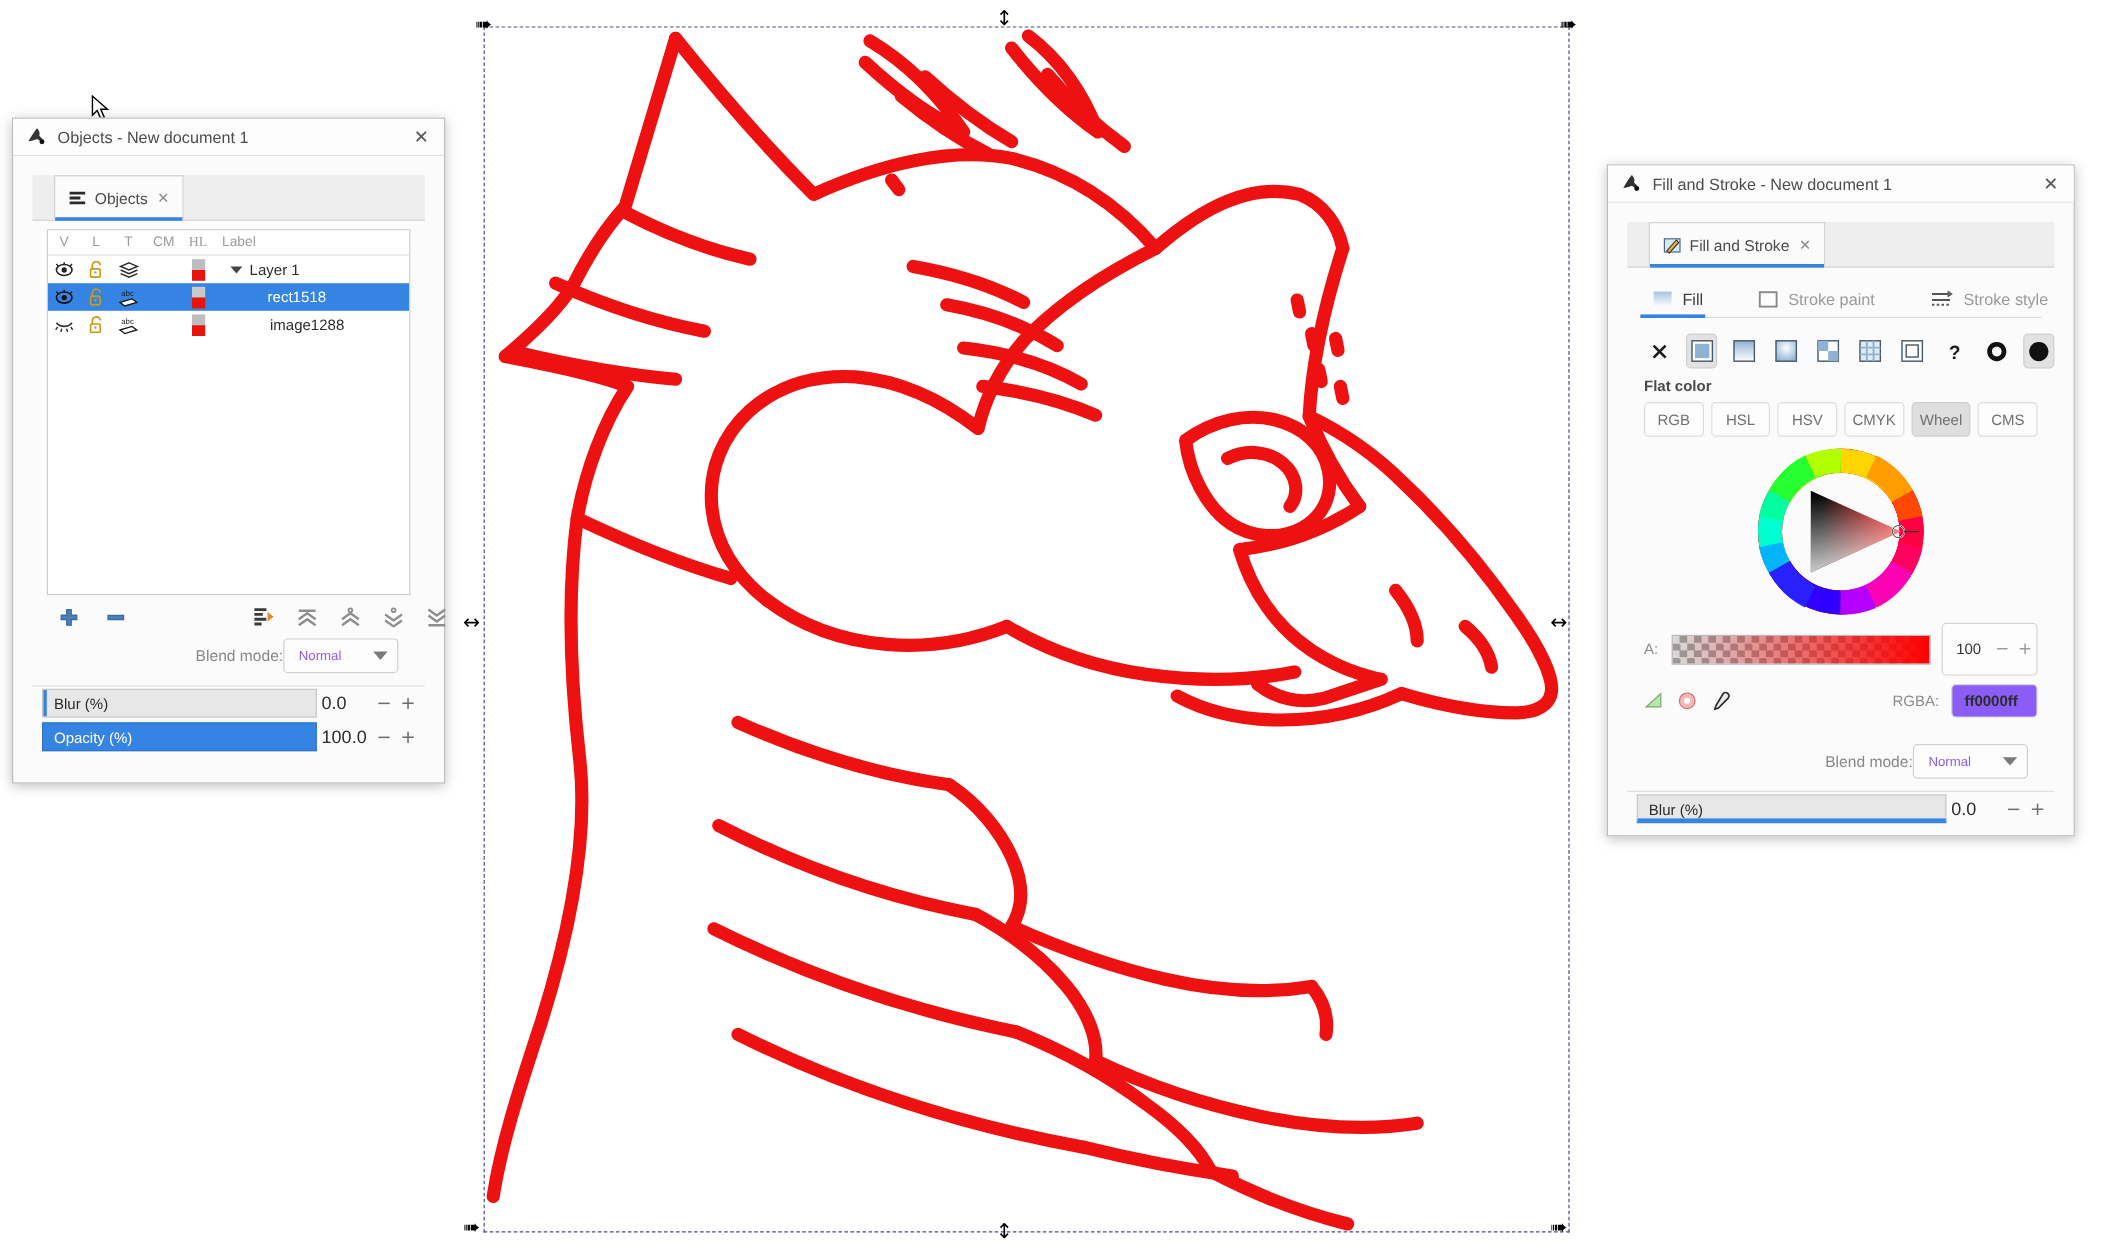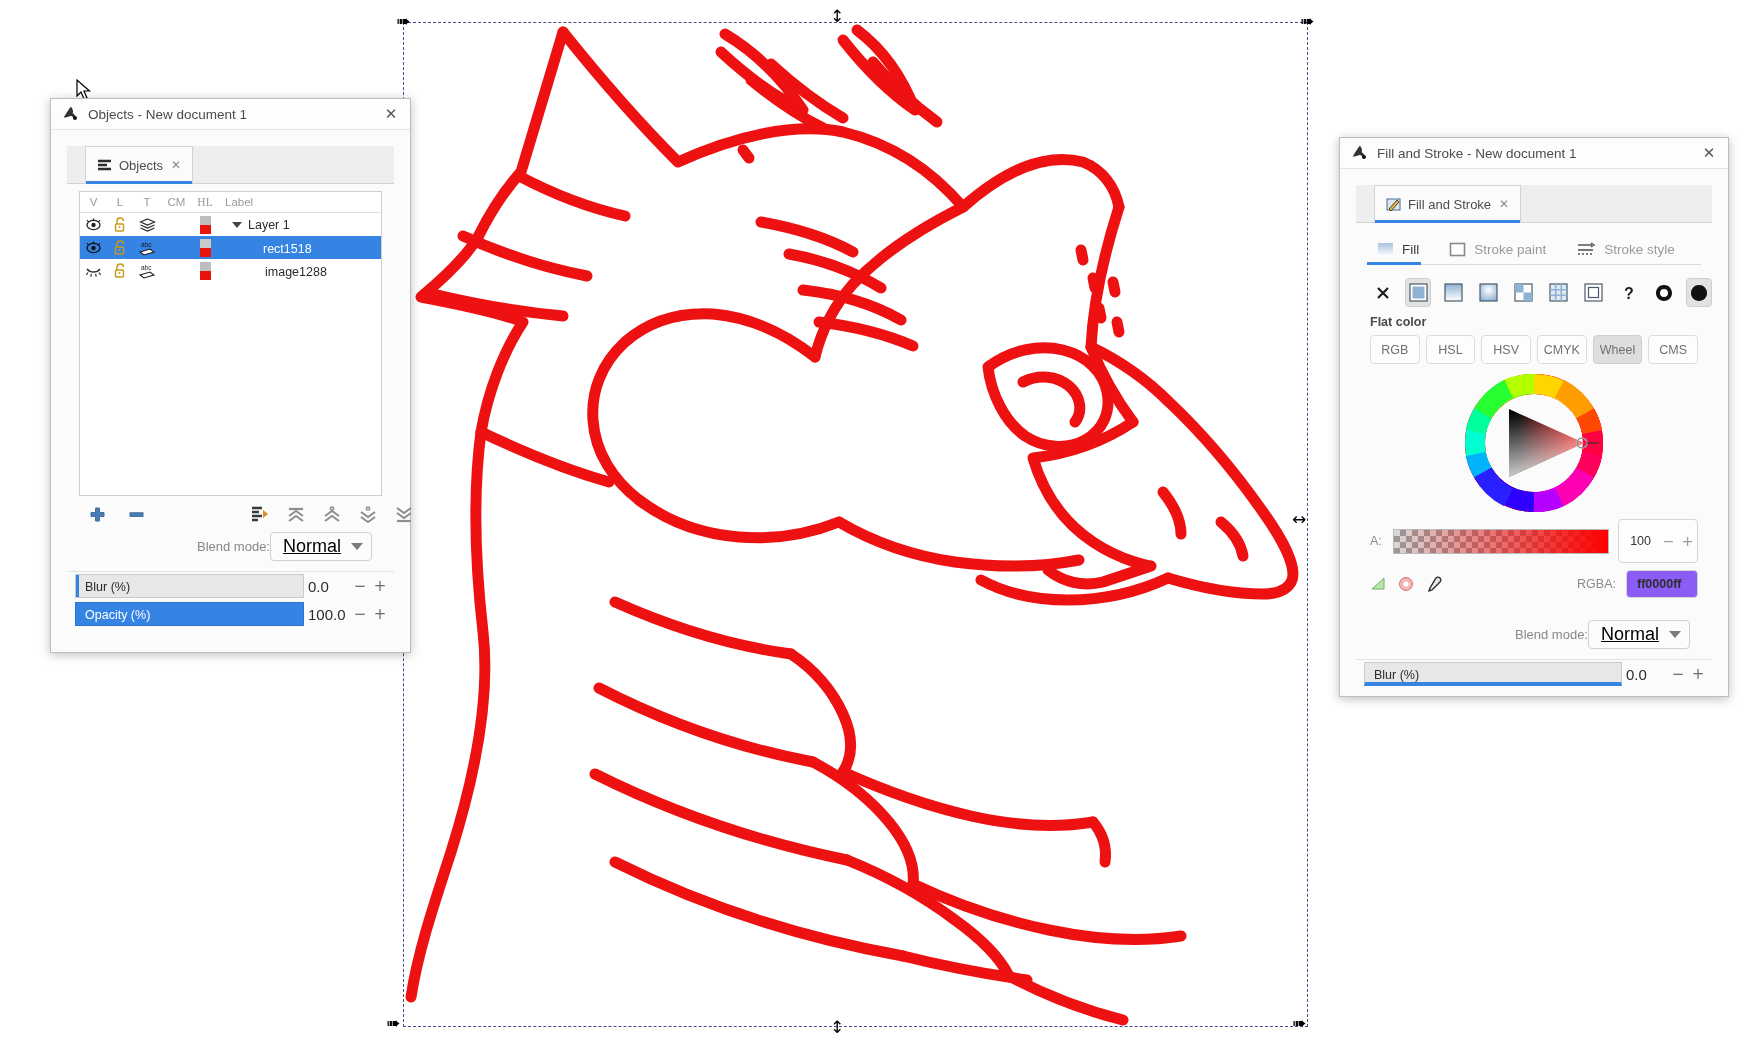--- a/index.html
+++ b/index.html
@@ -78,36 +78,36 @@
 
   
   .obj-toolbar { display:flex; align-items:center; height:36px; margin:0 12px; position:relative; }
   .tb-btn { width:27px; height:27px; display:flex; align-items:center; justify-content:center; cursor:pointer; }
   .blendrow { display:flex; align-items:center; justify-content:flex-end; padding:0 22px 10px 0; gap:0; }
   .blend-label { font-size:13px; color:#888; }
   .combo {
     border:1px solid #d0d0d0; border-radius:4px; background:#fcfcfc; height:29px;
     display:flex; align-items:center; padding:0 8px 0 12px; min-width:96px; justify-content:space-between; gap:10px; cursor:pointer;
   }
-  .combo span { font-size:18px; color:#000000;text-decoration:underline; }
+  .combo span { font-size:11px; color:#8b5cf6; }
   .combo .arrow { width:0;height:0;border-left:6px solid transparent;border-right:6px solid transparent;border-top:7px solid #7a7a7a; }
 
   
   .slider-sep { border-top:1px solid #e2e2e2; }
   .sl-row { display:flex; align-items:center; height:28px; padding:0 6px 0 8px; gap:4px; }
   .sl-track { position:relative; flex:1; height:24px; border:1px solid #c9c9c9; background:#e7e7e7; overflow:hidden; }
   .sl-track.full { background:#3584e4; border-color:#2f74cc; }
   .sl-track .sl-name { position:absolute; left:9px; top:0; line-height:24px; font-size:12.5px; color:#2b2b2b; }
   .sl-track.full .sl-name { color:#fff; }
   .sl-track .left-mark { position:absolute; left:0; top:0; bottom:0; width:3px; background:#3584e4; }
   .sl-val { font-size:15px; color:#2b2b2b; width:40px; text-align:left; }
   .sl-pm { width:16px; text-align:center; font-size:15px; color:#6d6d6d; cursor:pointer; font-family:"DejaVu Sans", sans-serif; }
 
   
-  .fs-subtabs { display:flex; align-items:flex-end; height:33px; border-bottom:1px solid #dcdcdc; margin:9px 11px 0 11px; gap:8px;}
+  .fs-subtabs { display:flex; align-items:flex-end; height:33px; border-bottom:1px solid #dcdcdc; margin:9px 11px 0 11px; gap:24px;}
   .fs-subtab { display:flex; align-items:center; gap:8px; padding:4px 12px 7px 10px; position:relative; cursor:pointer; }
   .fs-subtab .lbl { font-size:13.5px; color:#9a9a9a; white-space:nowrap; }
   .fs-subtab.active .lbl { color:#3d3d3d; }
   .fs-subtab.active::after { content:""; position:absolute; left:0; right:10px; bottom:-1px; height:3px; background:#3584e4; }
   .paint-row { display:flex; align-items:center; gap:9px; padding:13px 0 5px 14px; }
   .paint-btn { width:29px; height:29px; border:1px solid transparent; border-radius:4px;
                display:flex; align-items:center; justify-content:center; cursor:pointer; }
   .paint-btn.sel { background:#e2e2e2; border-color:#cfcfcf; }
   .flat-color-label { font-size:12.5px; color:#4a4a4a; font-weight:bold; padding:3px 0 6px 14px; }
   .mode-row { display:flex; gap:6px; padding:0 14px 6px 14px; }
@@ -215,21 +215,21 @@
     <div class="sel-handle" style="left:1290px;top:510px;">↔</div>
     <div class="sel-handle" style="left:384px;top:1014px;">➠</div>
     <div class="sel-handle" style="left:828px;top:1018px;">↕</div>
     <div class="sel-handle" style="left:1290px;top:1014px;">➠</div>
 
     <svg class="cursor-arrow" style="left:76px;top:79px;" viewBox="0 0 16 22">
       <path d="M1 1 L1 17 L5 13 L8 20 L11 19 L8 12 L13.5 12 Z" fill="#fff" stroke="#000" stroke-width="1.2"></path>
     </svg>
   </div>
 
-  <div class="dialog" style="left:10px; top:98px; width:361px; height:555px;margin-left:40px;">
+  <div class="dialog" style="left:10px; top:98px; width:361px; height:555px;">
     <div class="dlg-titlebar">
       <svg class="dlg-icon" viewBox="0 0 20 20">
         <path d="M3 14 C6 9 9 4 11 2 c2 2 3 5 2 7 l3 3 -2 2 -3-2 c-2 1 -6 2 -8 2z" fill="#333"></path>
         <circle cx="15.5" cy="14.5" r="2.3" fill="#111"></circle>
       </svg>
       <div class="dlg-title">Objects - New document 1</div>
       <div class="dlg-close">✕</div>
     </div>
 
     <div class="dlg-body">

